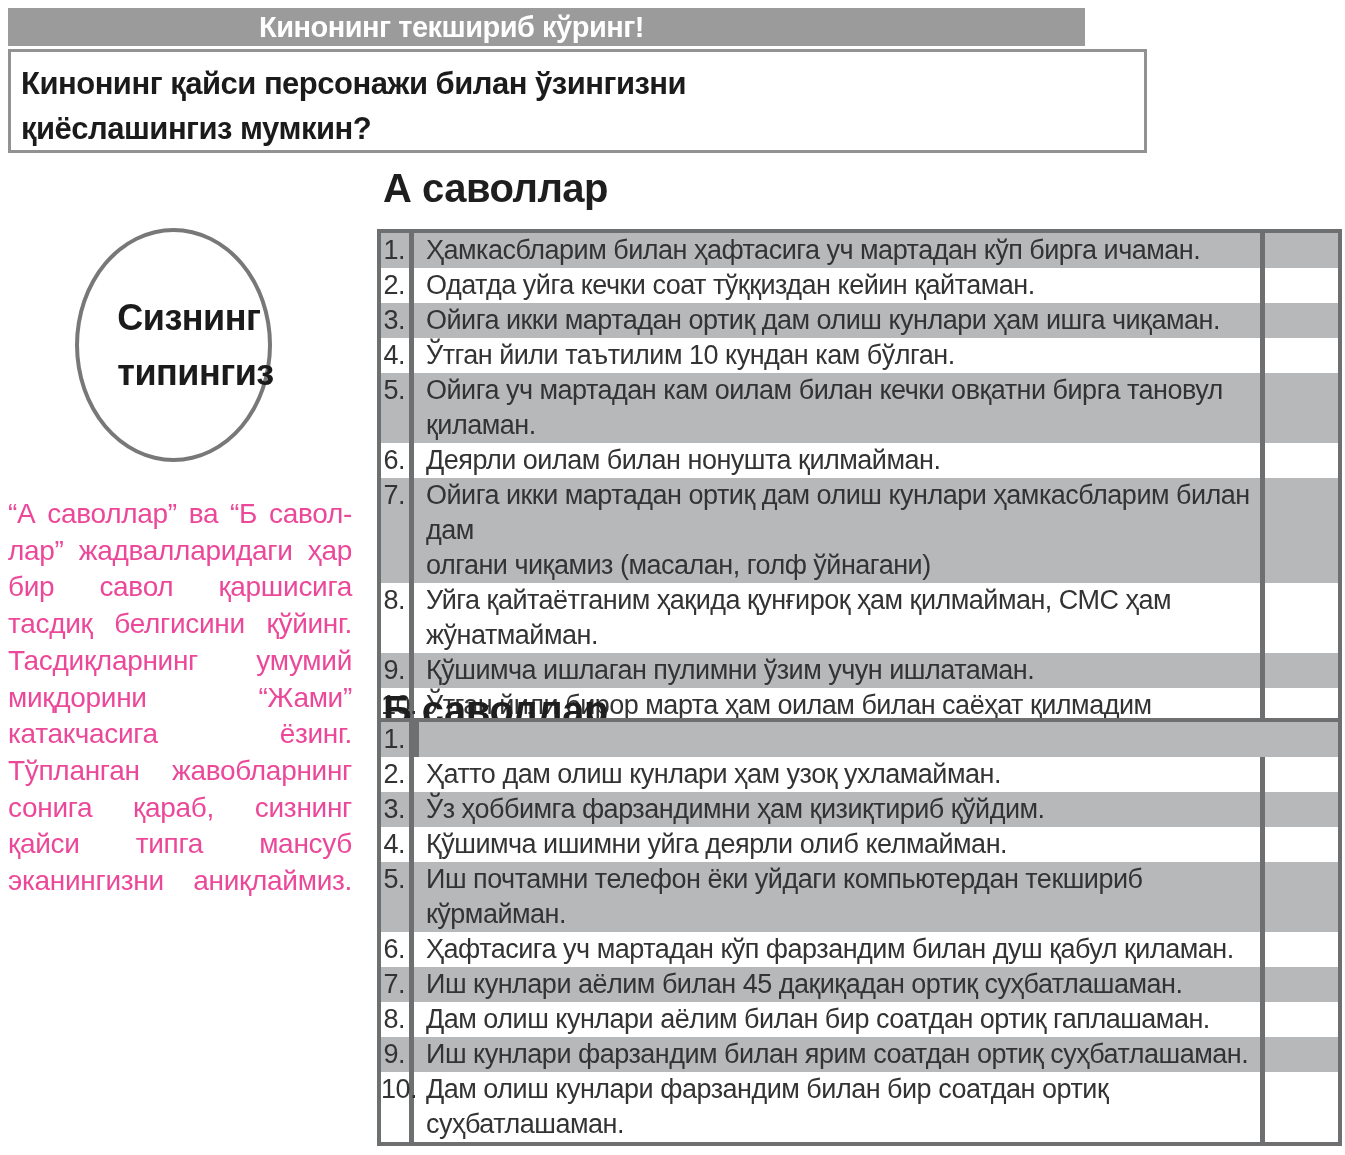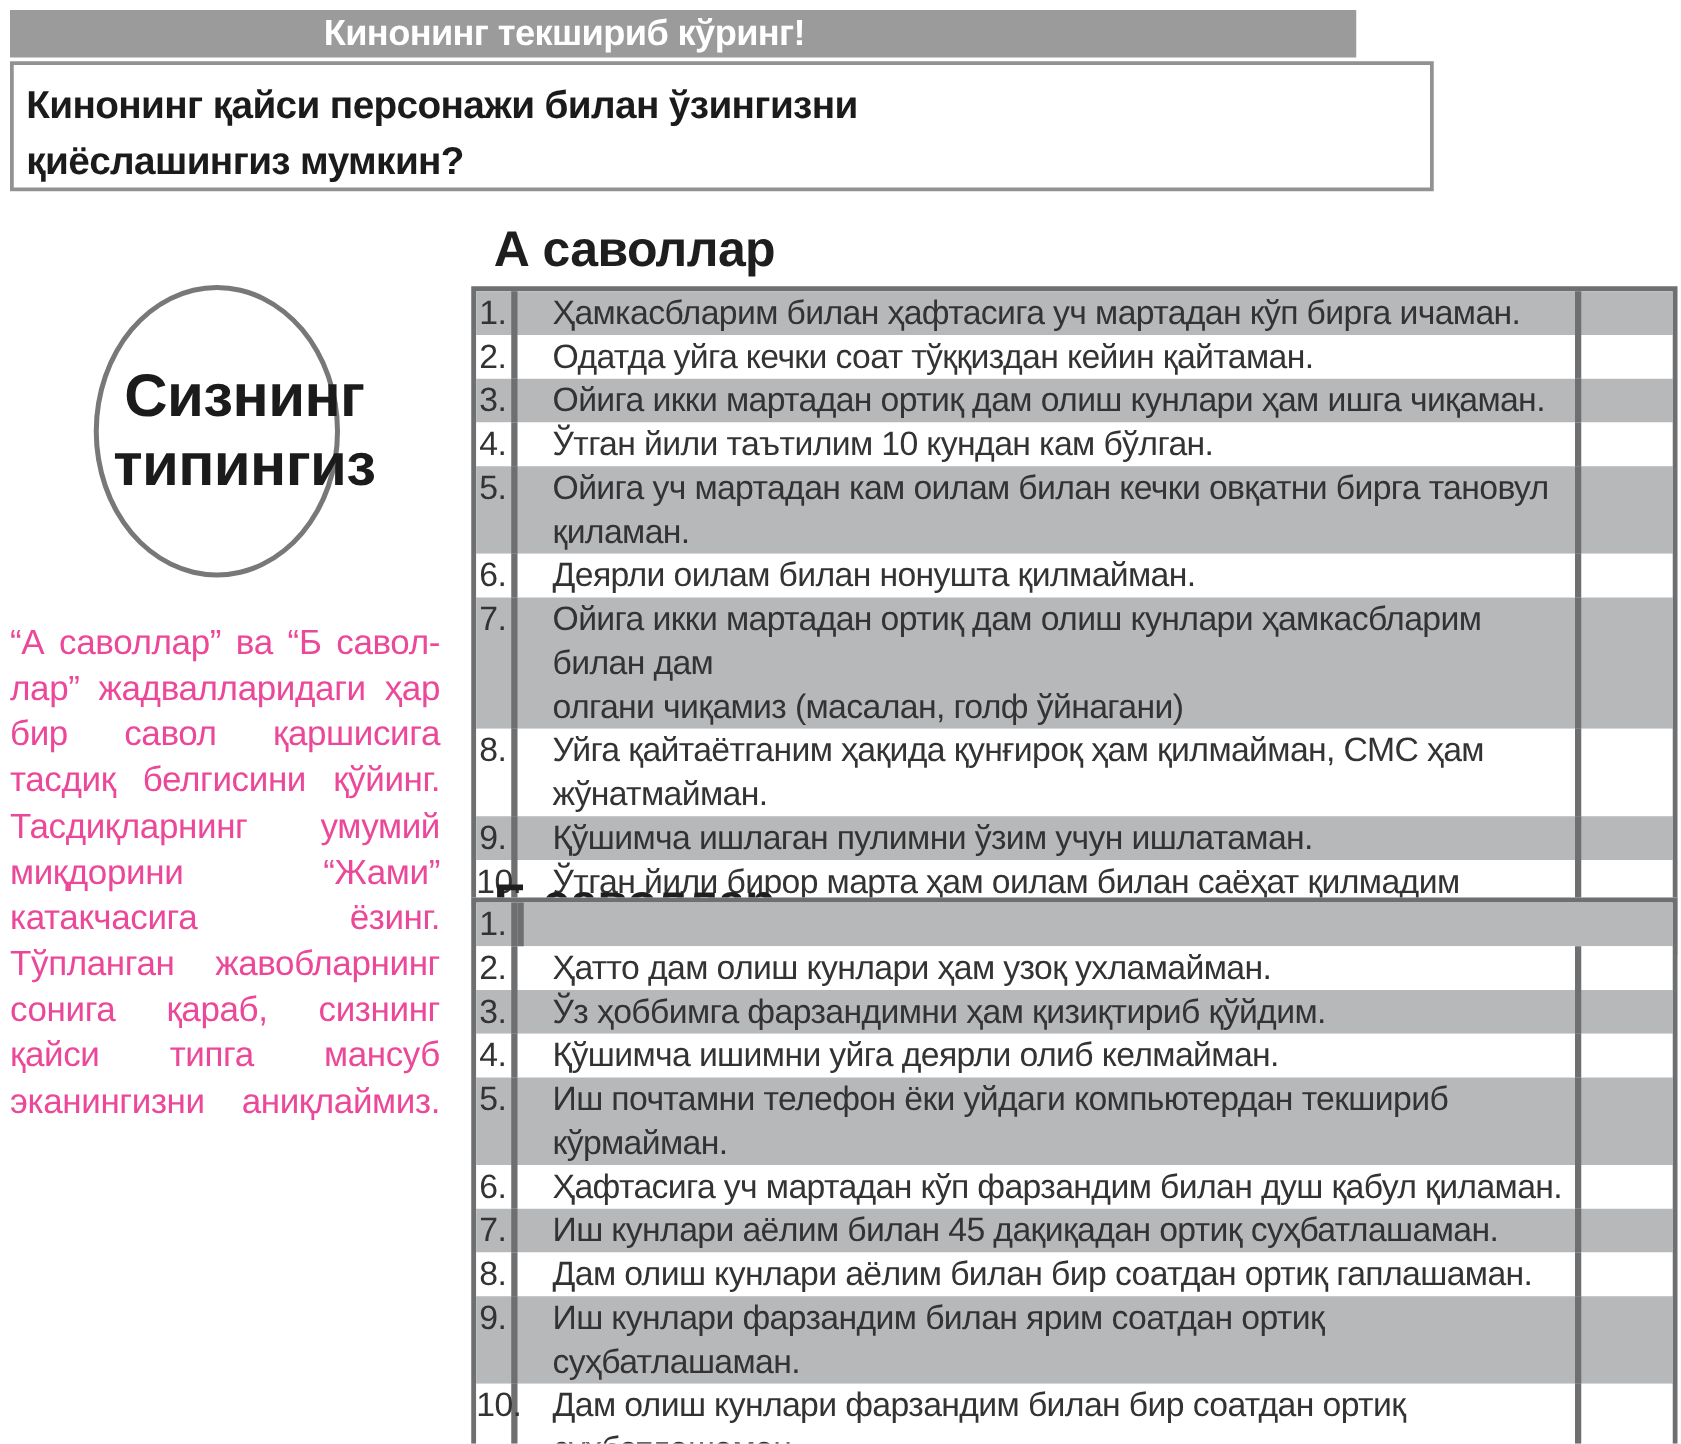--- a/index.html
+++ b/index.html
@@ -33,34 +33,34 @@
     letter-spacing:-0.5px;white-space:pre-line;
   }
 
   
   .type-circle{
     position:absolute;left:75px;top:228px;width:197px;height:234px;
     box-sizing:border-box;border:4px solid #787878;border-radius:50%;
     display:flex;align-items:center;justify-content:center;background:#fff;
   }
   .type-circle div{
-    text-align:center;font-size:48px;font-weight:600;line-height:55px;
+    font-size:36px;font-weight:600;line-height:55px;
     color:#1b1b1b;letter-spacing:-0.5px;white-space:pre-line;margin-left:44px;
   }
 
   
   .instructions{
     position:absolute;left:8px;top:496px;width:344px;
     font-size:28px;line-height:36.7px;color:#ec4899;letter-spacing:-0.3px;
     text-align:justify;text-align-last:justify;white-space:pre-line;
   }
 
   
   .section-heading{
-    position:absolute;left:383px;margin:12px;
+    position:absolute;left:383px;margin:0;
     font-size:40px;font-weight:600;color:#1e1e1e;letter-spacing:-0.5px;
   }
   .heading-a{top:166px;}
   .heading-b{top:688px;text-decoration:underline;}
 
   
   .qsection{position:absolute;left:377px;width:965px;}
   .section-a-pos{top:229px;}
   .section-b-pos{top:718px;}
   .qtable{
@@ -70,21 +70,21 @@
     display:grid;grid-template-columns:33px 1fr 78px;
     min-height:35px;background:#fff;
   }
   .qrow.shaded{background:#b6b8ba;}
   .cell-num{
     box-sizing:border-box;border-right:5px solid #6d6f71;
     text-align:right;padding-right:4px;
     font-size:27px;line-height:35px;color:#333;letter-spacing:-0.5px;
   }
   .cell-text{
-    padding-left:28px;padding-right:2px;
+    padding-left:12px;padding-right:2px;
     font-size:27px;line-height:35px;color:#333;letter-spacing:-0.5px;
     white-space:pre-line;
   }
   .cell-check{
     box-sizing:border-box;border-left:5px solid #6d6f71;
   }
   .total-box{
     box-sizing:border-box;width:84px;height:41px;
     border:4px solid #6d6f71;background:#fff;
     margin:-4px 0 0 auto;

